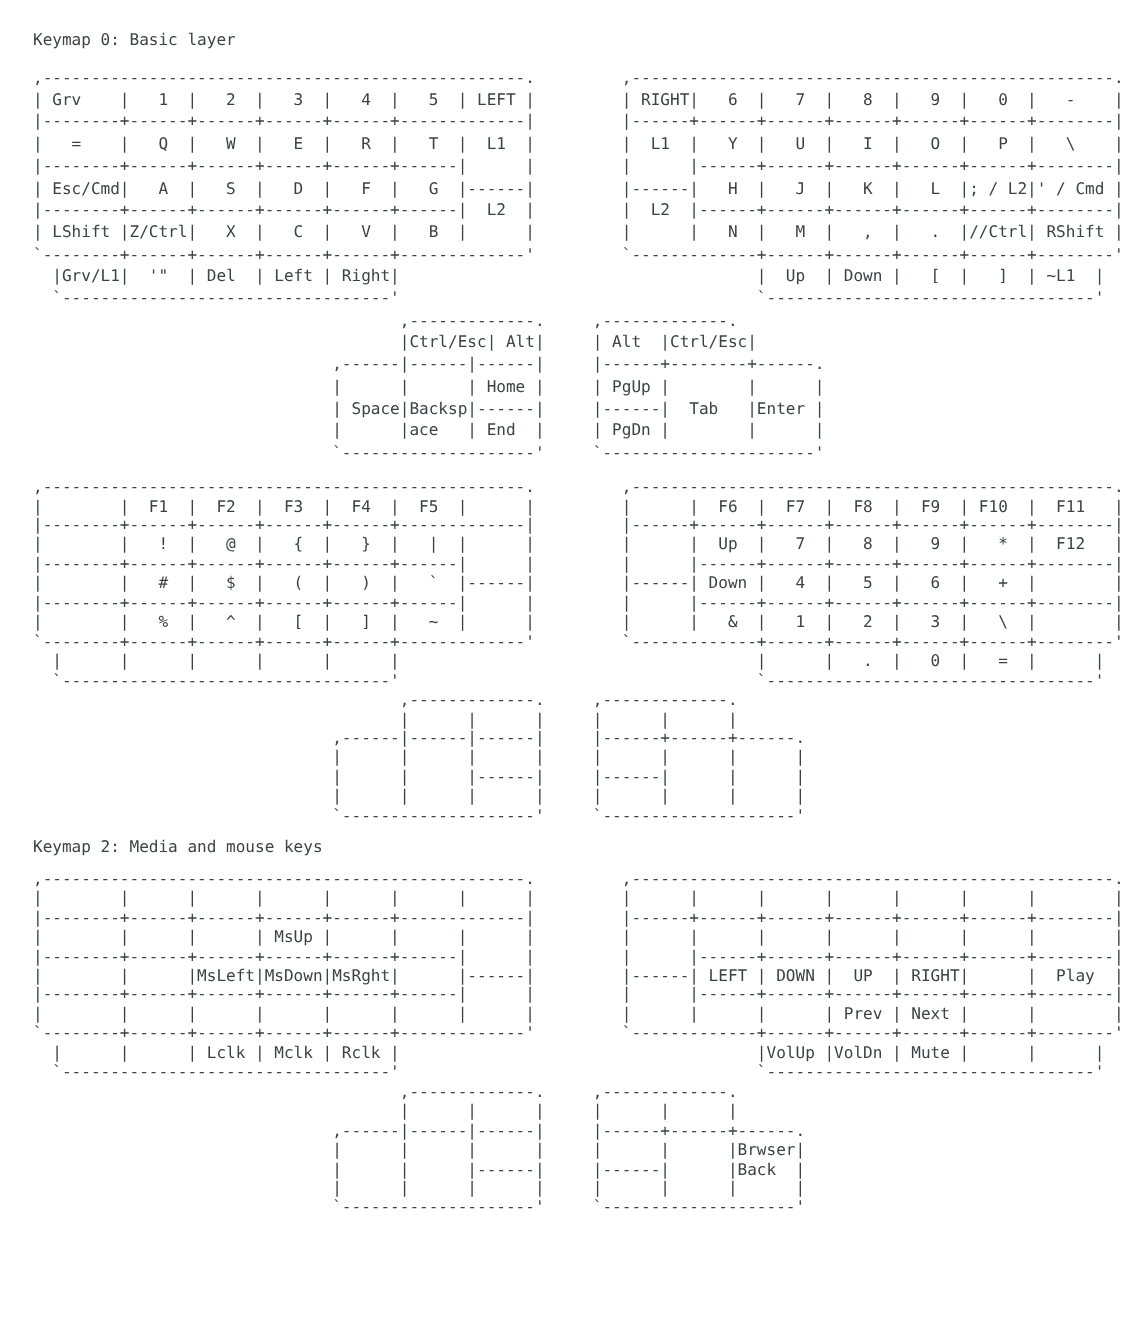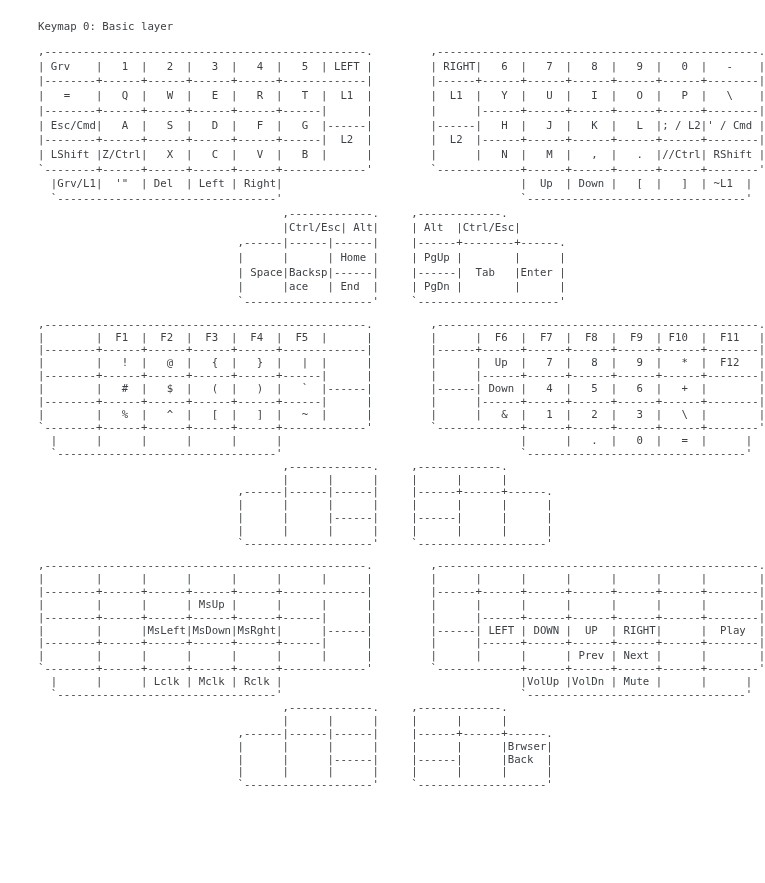--- a/index.html
+++ b/index.html
@@ -8,21 +8,21 @@
     background: #ffffff;
   }
   body {
     width: 765px;
     height: 883px;
     overflow: hidden;
     font-family: "DejaVu Sans Mono", "Liberation Mono", monospace;
     color: #3d4247;
   }
   .doc {
-    padding: 20px 0 0 38px;
+    padding: 20px 0 0 22px;
   }
   .section-title {
     font-size: 10.7px;
     line-height: 13px;
     white-space: pre;
     font-weight: normal;
     margin: 0;
   }
   pre.art {
     margin: 0;
@@ -79,20 +79,21 @@
                                       ,-------------.     ,-------------.
                                       |      |      |     |      |      |
                                ,------|------|------|     |------+------+------.
                                |      |      |      |     |      |      |      |
                                |      |      |------|     |------|      |      |
                                |      |      |      |     |      |      |      |
                                `--------------------'     `--------------------'</pre>
   </div>
 
   <div class="section s2">
+    <div class="section-title">Keymap 2: Media and mouse keys</div>
     <pre class="art">,--------------------------------------------------.         ,--------------------------------------------------.
 |        |      |      |      |      |      |      |         |      |      |      |      |      |      |        |
 |--------+------+------+------+------+-------------|         |------+------+------+------+------+------+--------|
 |        |      |      | MsUp |      |      |      |         |      |      |      |      |      |      |        |
 |--------+------+------+------+------+------|      |         |      |------+------+------+------+------+--------|
 |        |      |MsLeft|MsDown|MsRght|      |------|         |------| LEFT | DOWN |  UP  | RIGHT|      |  Play  |
 |--------+------+------+------+------+------|      |         |      |------+------+------+------+------+--------|
 |        |      |      |      |      |      |      |         |      |      |      | Prev | Next |      |        |
 `--------+------+------+------+------+-------------'         `-------------+------+------+------+------+--------'
   |      |      | Lclk | Mclk | Rclk |                                     |VolUp |VolDn | Mute |      |      |

